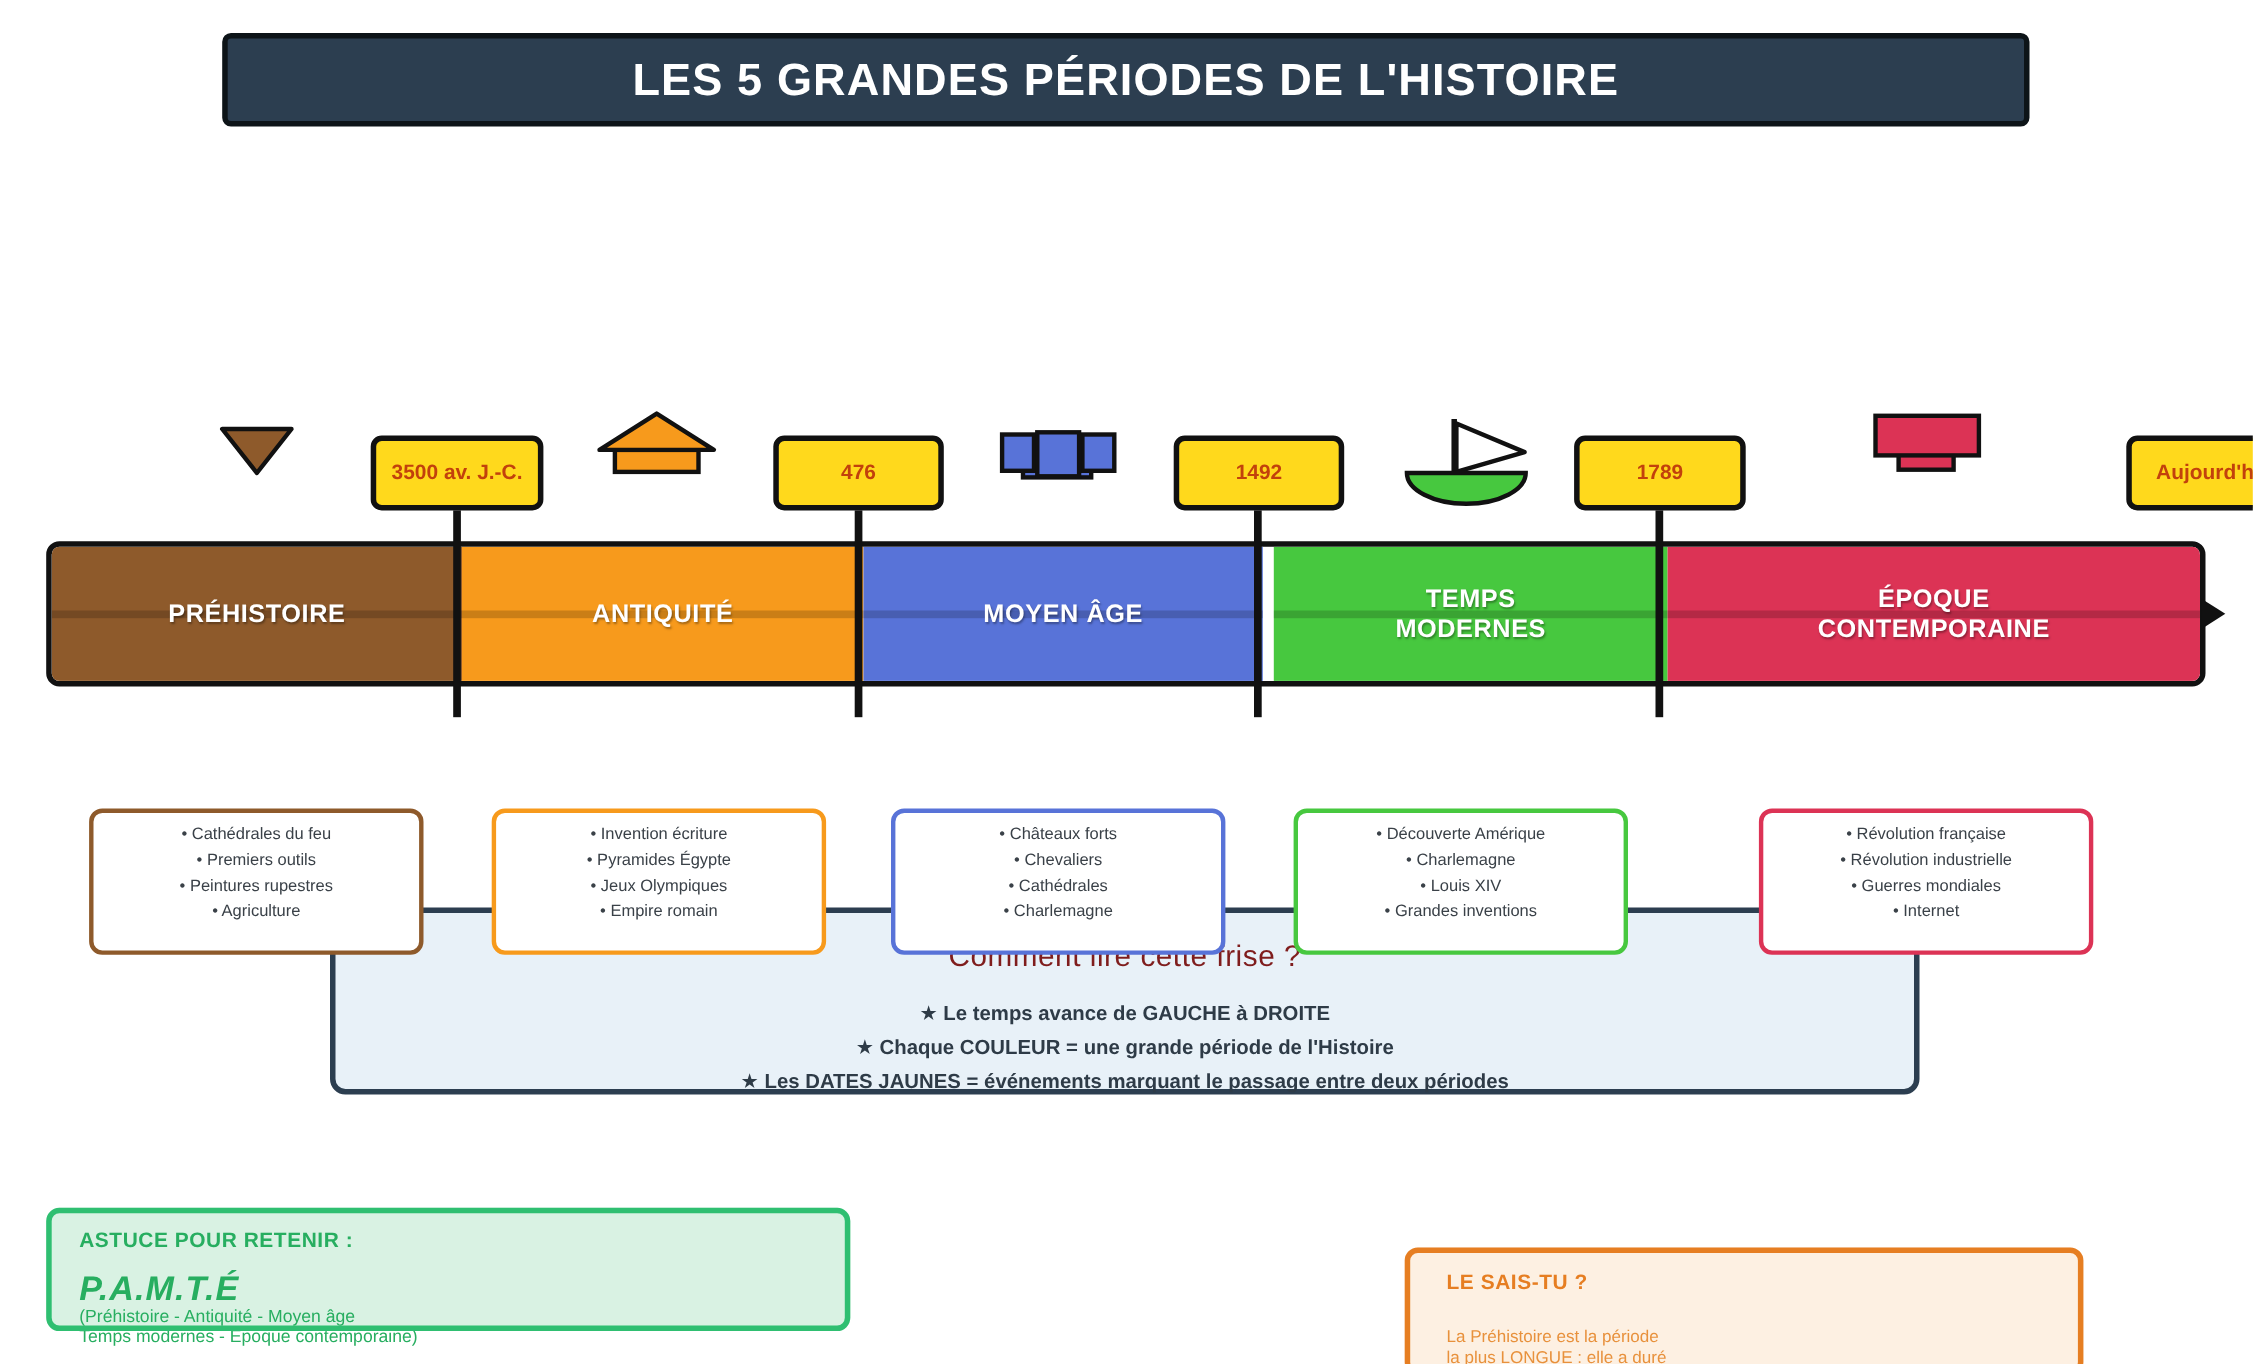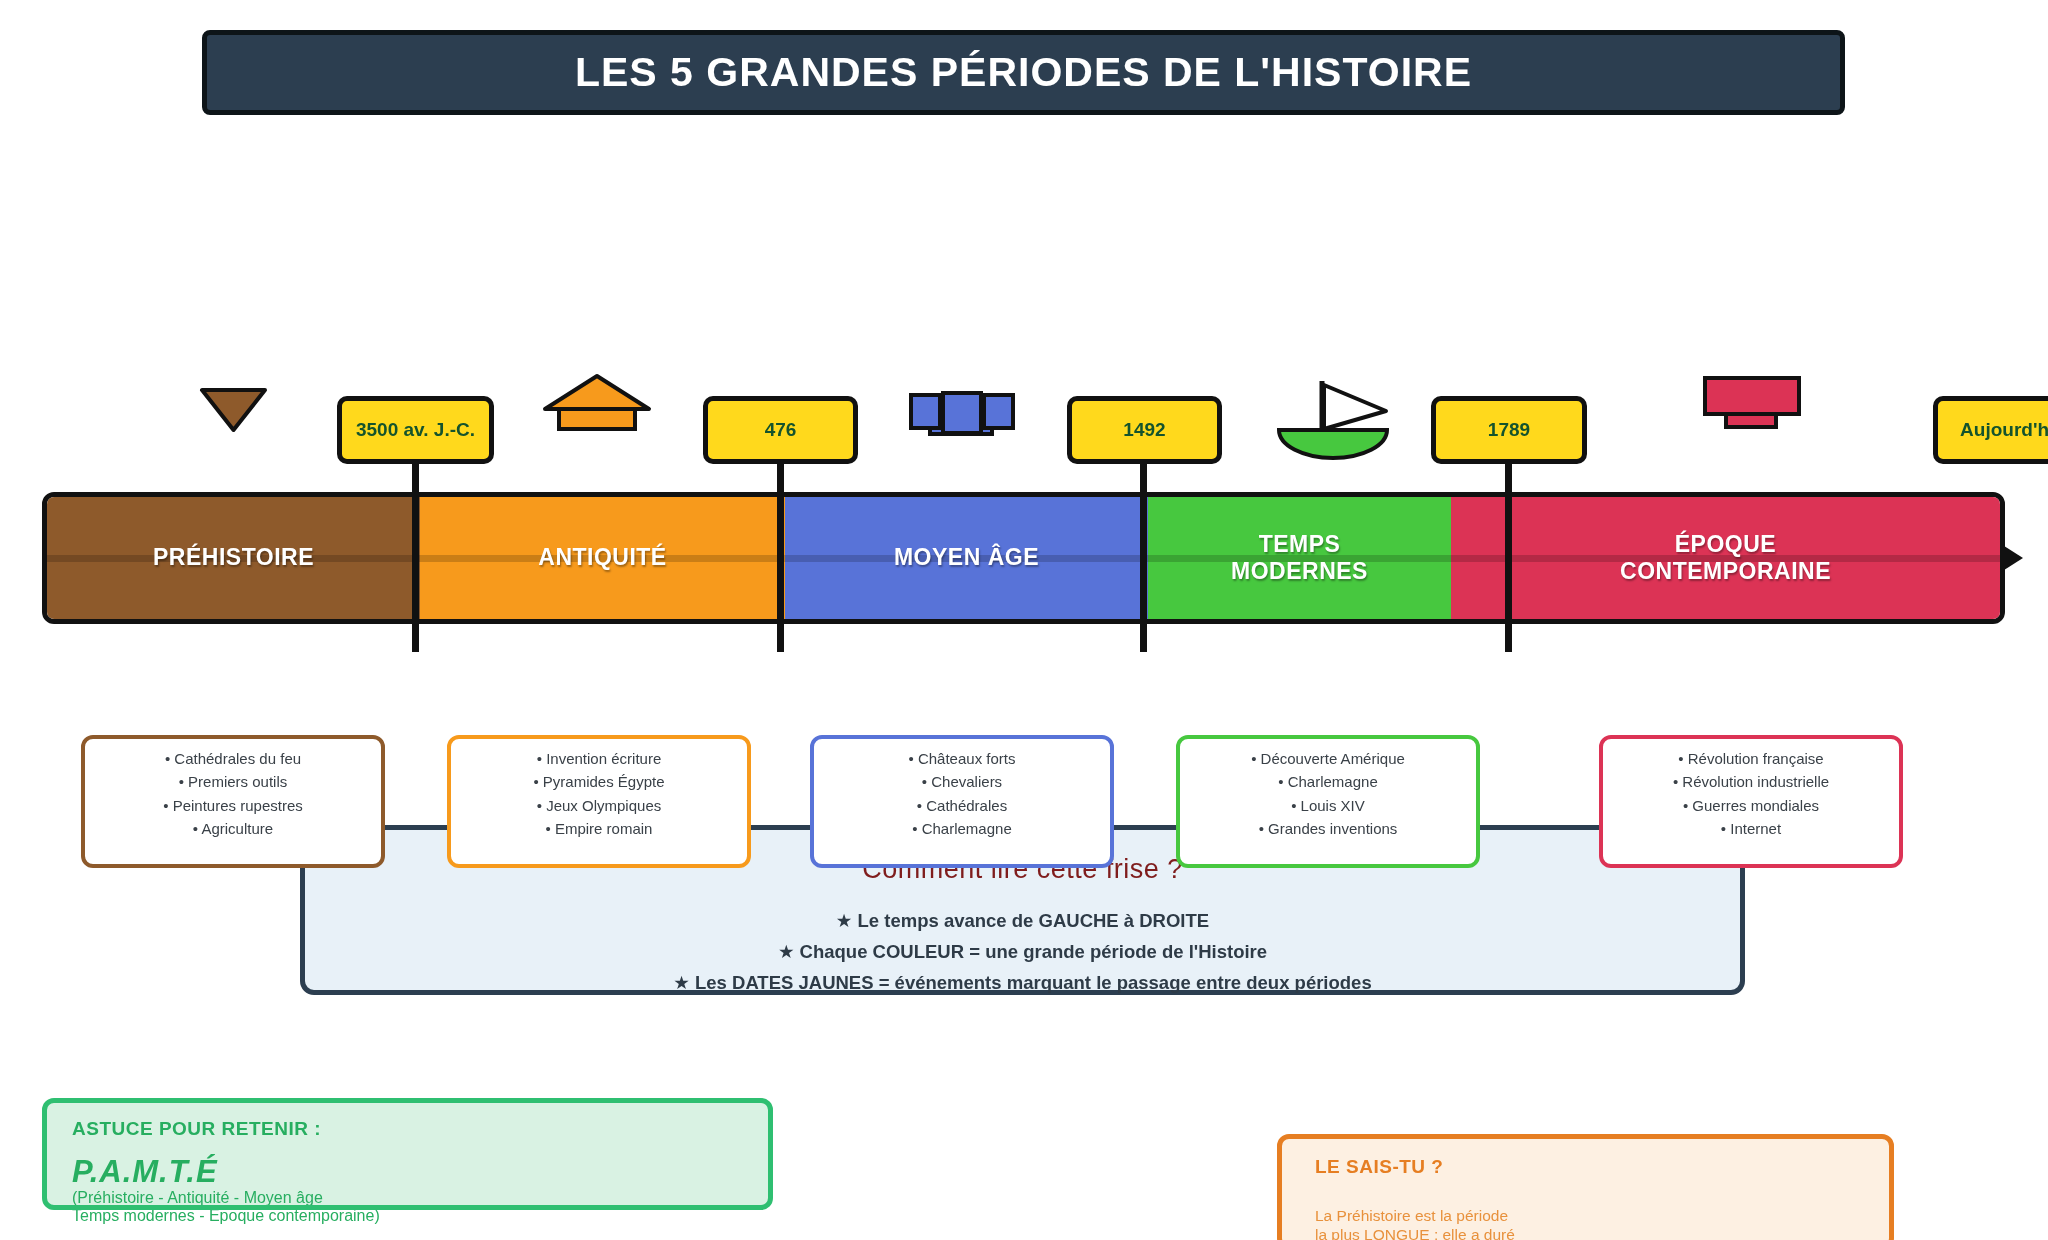--- a/index.html
+++ b/index.html
@@ -23,21 +23,21 @@
 
   
   .icon{display:block;}
 
   
   .date-badge{
     height:68px;border:5px solid #111;border-radius:10px;
     display:flex;align-items:center;justify-content:center;
     box-sizing:border-box;z-index:4;
   }
-  .date-badge span{font-size:19px;font-weight:bold;color:#14532d;}
+  .date-badge span{font-size:19px;font-weight:bold;color:#c2410c;}
 
   
   .tick{width:7px;top:464px;height:188px;background:#111;z-index:3;}
 
   
   .bar{
     left:42px;top:492px;width:1963px;height:132px;
     border:5px solid #111;border-radius:12px;
     box-sizing:border-box;overflow:hidden;display:flex;z-index:2;
   }
@@ -164,21 +164,21 @@
 <div class="abs bar">
   <div class="segment" style="width: 373px; background-color: rgb(142, 90, 43);">
     <span class="seg-label">PRÉHISTOIRE</span>
   </div>
   <div class="segment" style="width: 365px; background-color: rgb(247, 154, 28);">
     <span class="seg-label">ANTIQUITÉ</span>
   </div>
   <div class="segment" style="width: 363px; background-color: rgb(88, 115, 216);">
     <span class="seg-label">MOYEN ÂGE</span>
   </div>
-  <div class="segment" style="width: 303px; background-color: rgb(71, 200, 63);">
+  <div class="segment" style="width: 358px; background-color: rgb(71, 200, 63); margin-left: 10px;">
     <span class="seg-label" style="max-width:150px">TEMPS MODERNES</span>
   </div>
   <div class="segment" style="flex: 1 1 0%; background-color: rgb(220, 51, 85);">
     <span class="seg-label" style="max-width:230px">ÉPOQUE CONTEMPORAINE</span>
   </div>
 </div>
 <div class="abs bar-arrow"></div>
 
 <div class="abs detail-card" style="left: 81px; border-color: rgb(142, 90, 43);">
   <div class="events">

